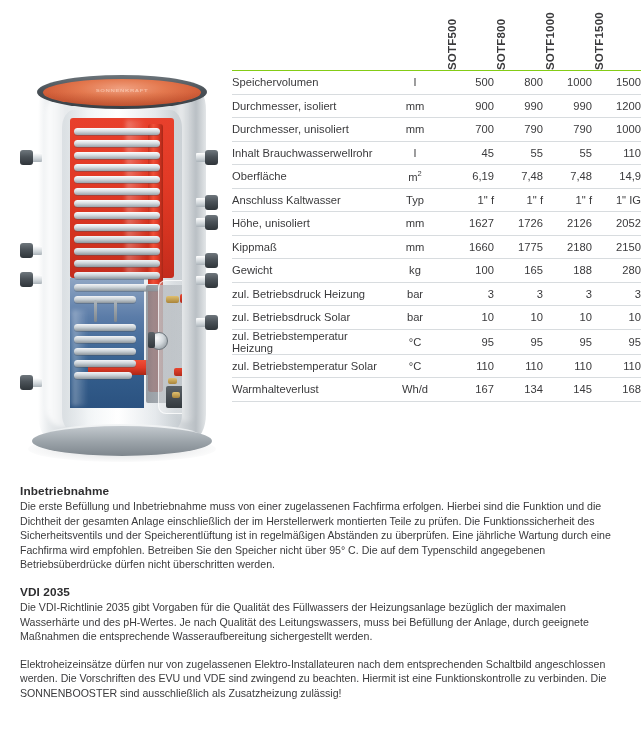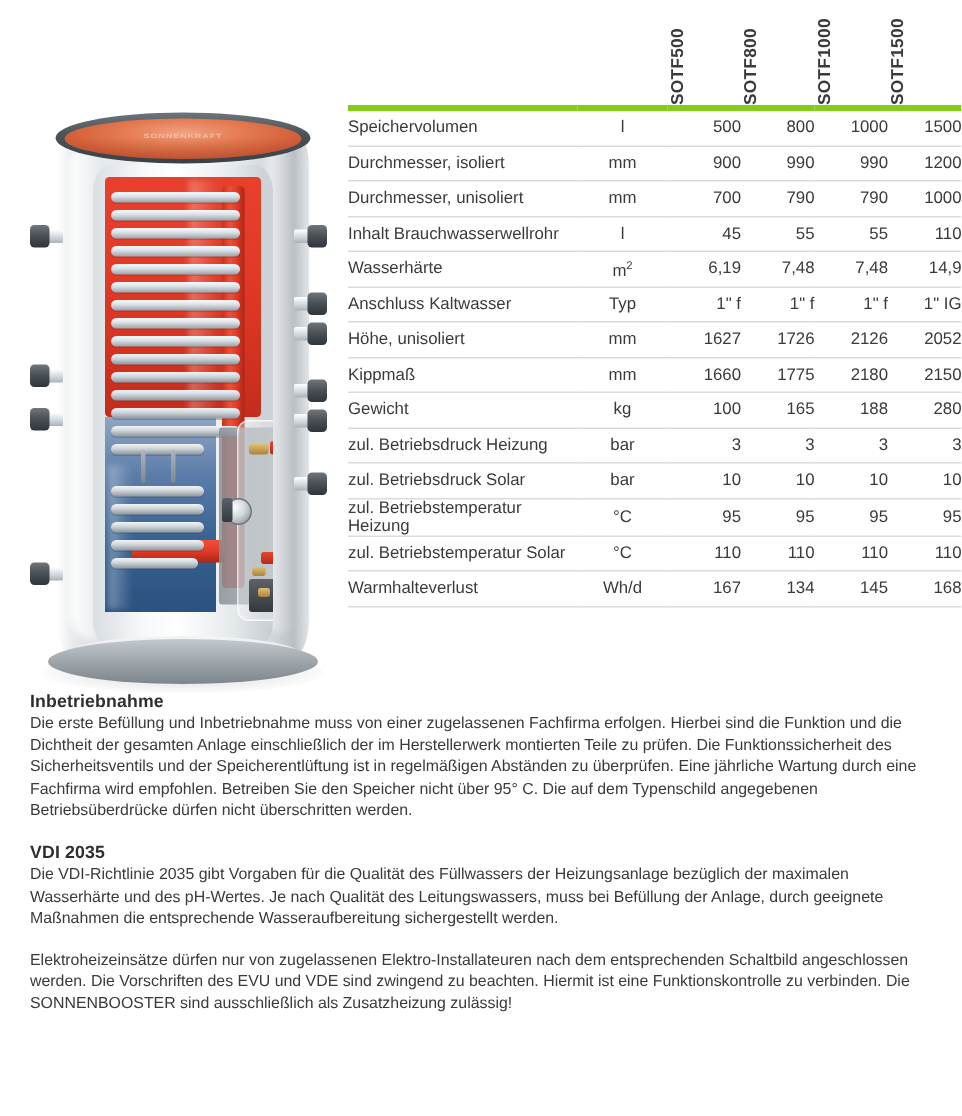--- a/index.html
+++ b/index.html
@@ -354,32 +354,32 @@
     table-layout: fixed;
   }
   table.specs td {
     font-size: 11.2px;
     color: #3a3a3c;
     padding: 0;
     height: 22.5px;
     vertical-align: middle;
     border-bottom: 1px solid #d8dcdf;
   }
-  table.specs tr.first-row td { border-top: 4px solid #84cc16; }
+  table.specs tr.first-row td { border-top: 1px solid #84cc16; }
   table.specs tr:last-child td { border-bottom: 1px solid #d8dcdf; }
   td.c-label { width: 153px; padding-left: 4px; text-align: left; }
   td.c-unit  { width: 60px; text-align: center; }
   td.c-val   { width: 49px; text-align: right; padding-right: 8px; }
   sup { font-size: 7.5px; vertical-align: super; }
 
   
   #body-text {
     position: absolute;
     left: 20px;
-    top: 460px;
+    top: 484px;
     width: 604px;
   }
   .sec { margin-bottom: 13px; }
   .sec h3 {
     margin: 0 0 1px 0;
     font-size: 11.8px;
     font-weight: bold;
     color: #2e2e30;
     letter-spacing: 0.1px;
   }
@@ -533,21 +533,21 @@
         </tr>
         <tr>
           <td class="c-label">Inhalt Brauchwasserwellrohr</td>
           <td class="c-unit">l</td>
           <td class="c-val">45</td>
           <td class="c-val">55</td>
           <td class="c-val">55</td>
           <td class="c-val">110</td>
         </tr>
         <tr>
-          <td class="c-label">Wasserhärte</td>
+          <td class="c-label">Oberfläche</td>
           <td class="c-unit">m<sup>2</sup></td>
           <td class="c-val">6,19</td>
           <td class="c-val">7,48</td>
           <td class="c-val">7,48</td>
           <td class="c-val">14,9</td>
         </tr>
         <tr>
           <td class="c-label">Anschluss Kaltwasser</td>
           <td class="c-unit">Typ</td>
           <td class="c-val">1" f</td>

